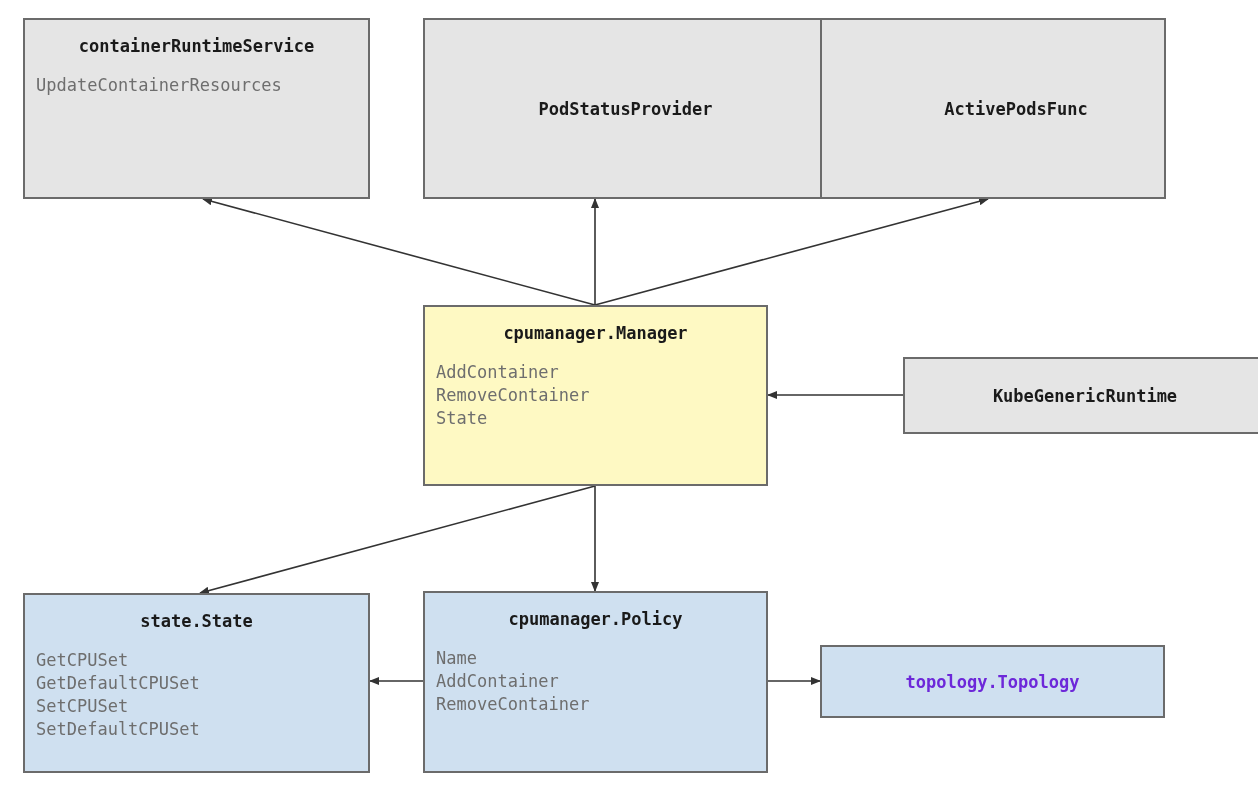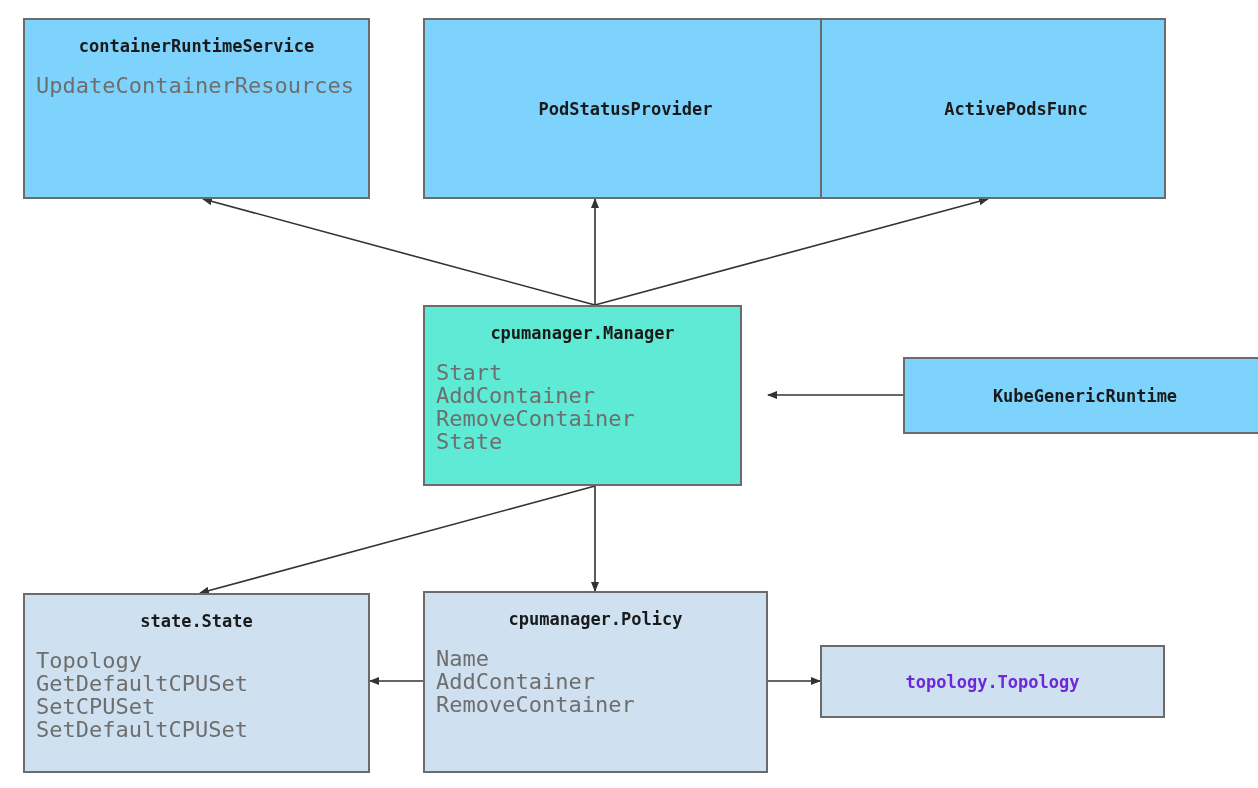--- a/index.html
+++ b/index.html
@@ -23,21 +23,21 @@
     left: 0;
     top: 0;
     width: 1258px;
     height: 788px;
     pointer-events: none;
   }
   .node {
     position: absolute;
     box-sizing: border-box;
     border: 2px solid #6b6b6b;
-    background: #7dd3fc;
+    background: #e5e5e5;
     z-index: 2;
   }
   .node.filled {
     background: #cfe0f0;
   }
   .node-title {
     text-align: center;
     font-family: "DejaVu Sans Mono", monospace;
     font-weight: bold;
     font-size: 17px;
@@ -51,21 +51,21 @@
     position: absolute;
     left: 0;
     right: 0;
     top: 50%;
     transform: translateY(-50%);
   }
   .node-methods {
     margin-top: 18px;
     margin-left: 11px;
     font-family: "DejaVu Sans Mono", monospace;
-    font-size: 22px;
+    font-size: 17px;
     color: #6e6e6e;
     line-height: 23px;
   }
   .method {
     white-space: nowrap;
   }
 </style>
 </head>
 <body>
 
@@ -93,36 +93,35 @@
         <div class="node-methods">
           <div class="method" style="color: rgb(110, 110, 110);">UpdateContainerResources</div>
         </div>
       </div>
       <div class="node compact" style="left: 423px; top: 18px; width: 405px; height: 181px; border-color: rgb(107, 107, 107);">
         <div class="node-title" style="color: rgb(26, 26, 26);">PodStatusProvider</div>
       </div>
       <div class="node compact" style="left: 820px; top: 18px; width: 346px; height: 181px; border-color: rgb(107, 107, 107);">
         <div class="node-title" style="color: rgb(26, 26, 26); padding-left: 46px;">ActivePodsFunc</div>
       </div>
-      <div class="node filled" style="left: 423px; top: 305px; width: 319px; height: 181px; border-color: rgb(107, 107, 107); background: #5eead4;">
+      <div class="node filled" style="left: 423px; top: 305px; width: 345px; height: 181px; border-color: rgb(107, 107, 107); background: #fef9c3;">
         <div class="node-title" style="color: rgb(26, 26, 26);">cpumanager.Manager</div>
         <div class="node-methods">
-          <div class="method" style="color: rgb(110, 110, 110);">Start</div>
           <div class="method" style="color: rgb(110, 110, 110);">AddContainer</div>
           <div class="method" style="color: rgb(110, 110, 110);">RemoveContainer</div>
           <div class="method" style="color: rgb(110, 110, 110);">State</div>
         </div>
       </div>
       <div class="node compact" style="left: 903px; top: 357px; width: 364px; height: 77px; border-color: rgb(107, 107, 107);">
         <div class="node-title" style="color: rgb(26, 26, 26);">KubeGenericRuntime</div>
       </div>
       <div class="node filled" style="left: 23px; top: 593px; width: 347px; height: 180px; border-color: rgb(107, 107, 107); background: rgb(207, 224, 240);">
         <div class="node-title" style="color: rgb(26, 26, 26);">state.State</div>
         <div class="node-methods">
-          <div class="method" style="color: rgb(110, 110, 110);">Topology</div>
+          <div class="method" style="color: rgb(110, 110, 110);">GetCPUSet</div>
           <div class="method" style="color: rgb(110, 110, 110);">GetDefaultCPUSet</div>
           <div class="method" style="color: rgb(110, 110, 110);">SetCPUSet</div>
           <div class="method" style="color: rgb(110, 110, 110);">SetDefaultCPUSet</div>
         </div>
       </div>
       <div class="node filled" style="left: 423px; top: 591px; width: 345px; height: 182px; border-color: rgb(107, 107, 107); background: rgb(207, 224, 240);">
         <div class="node-title" style="color: rgb(26, 26, 26); text-align: center;">cpumanager.Policy</div>
         <div class="node-methods">
           <div class="method" style="color: rgb(110, 110, 110);">Name</div>
           <div class="method" style="color: rgb(110, 110, 110);">AddContainer</div>

